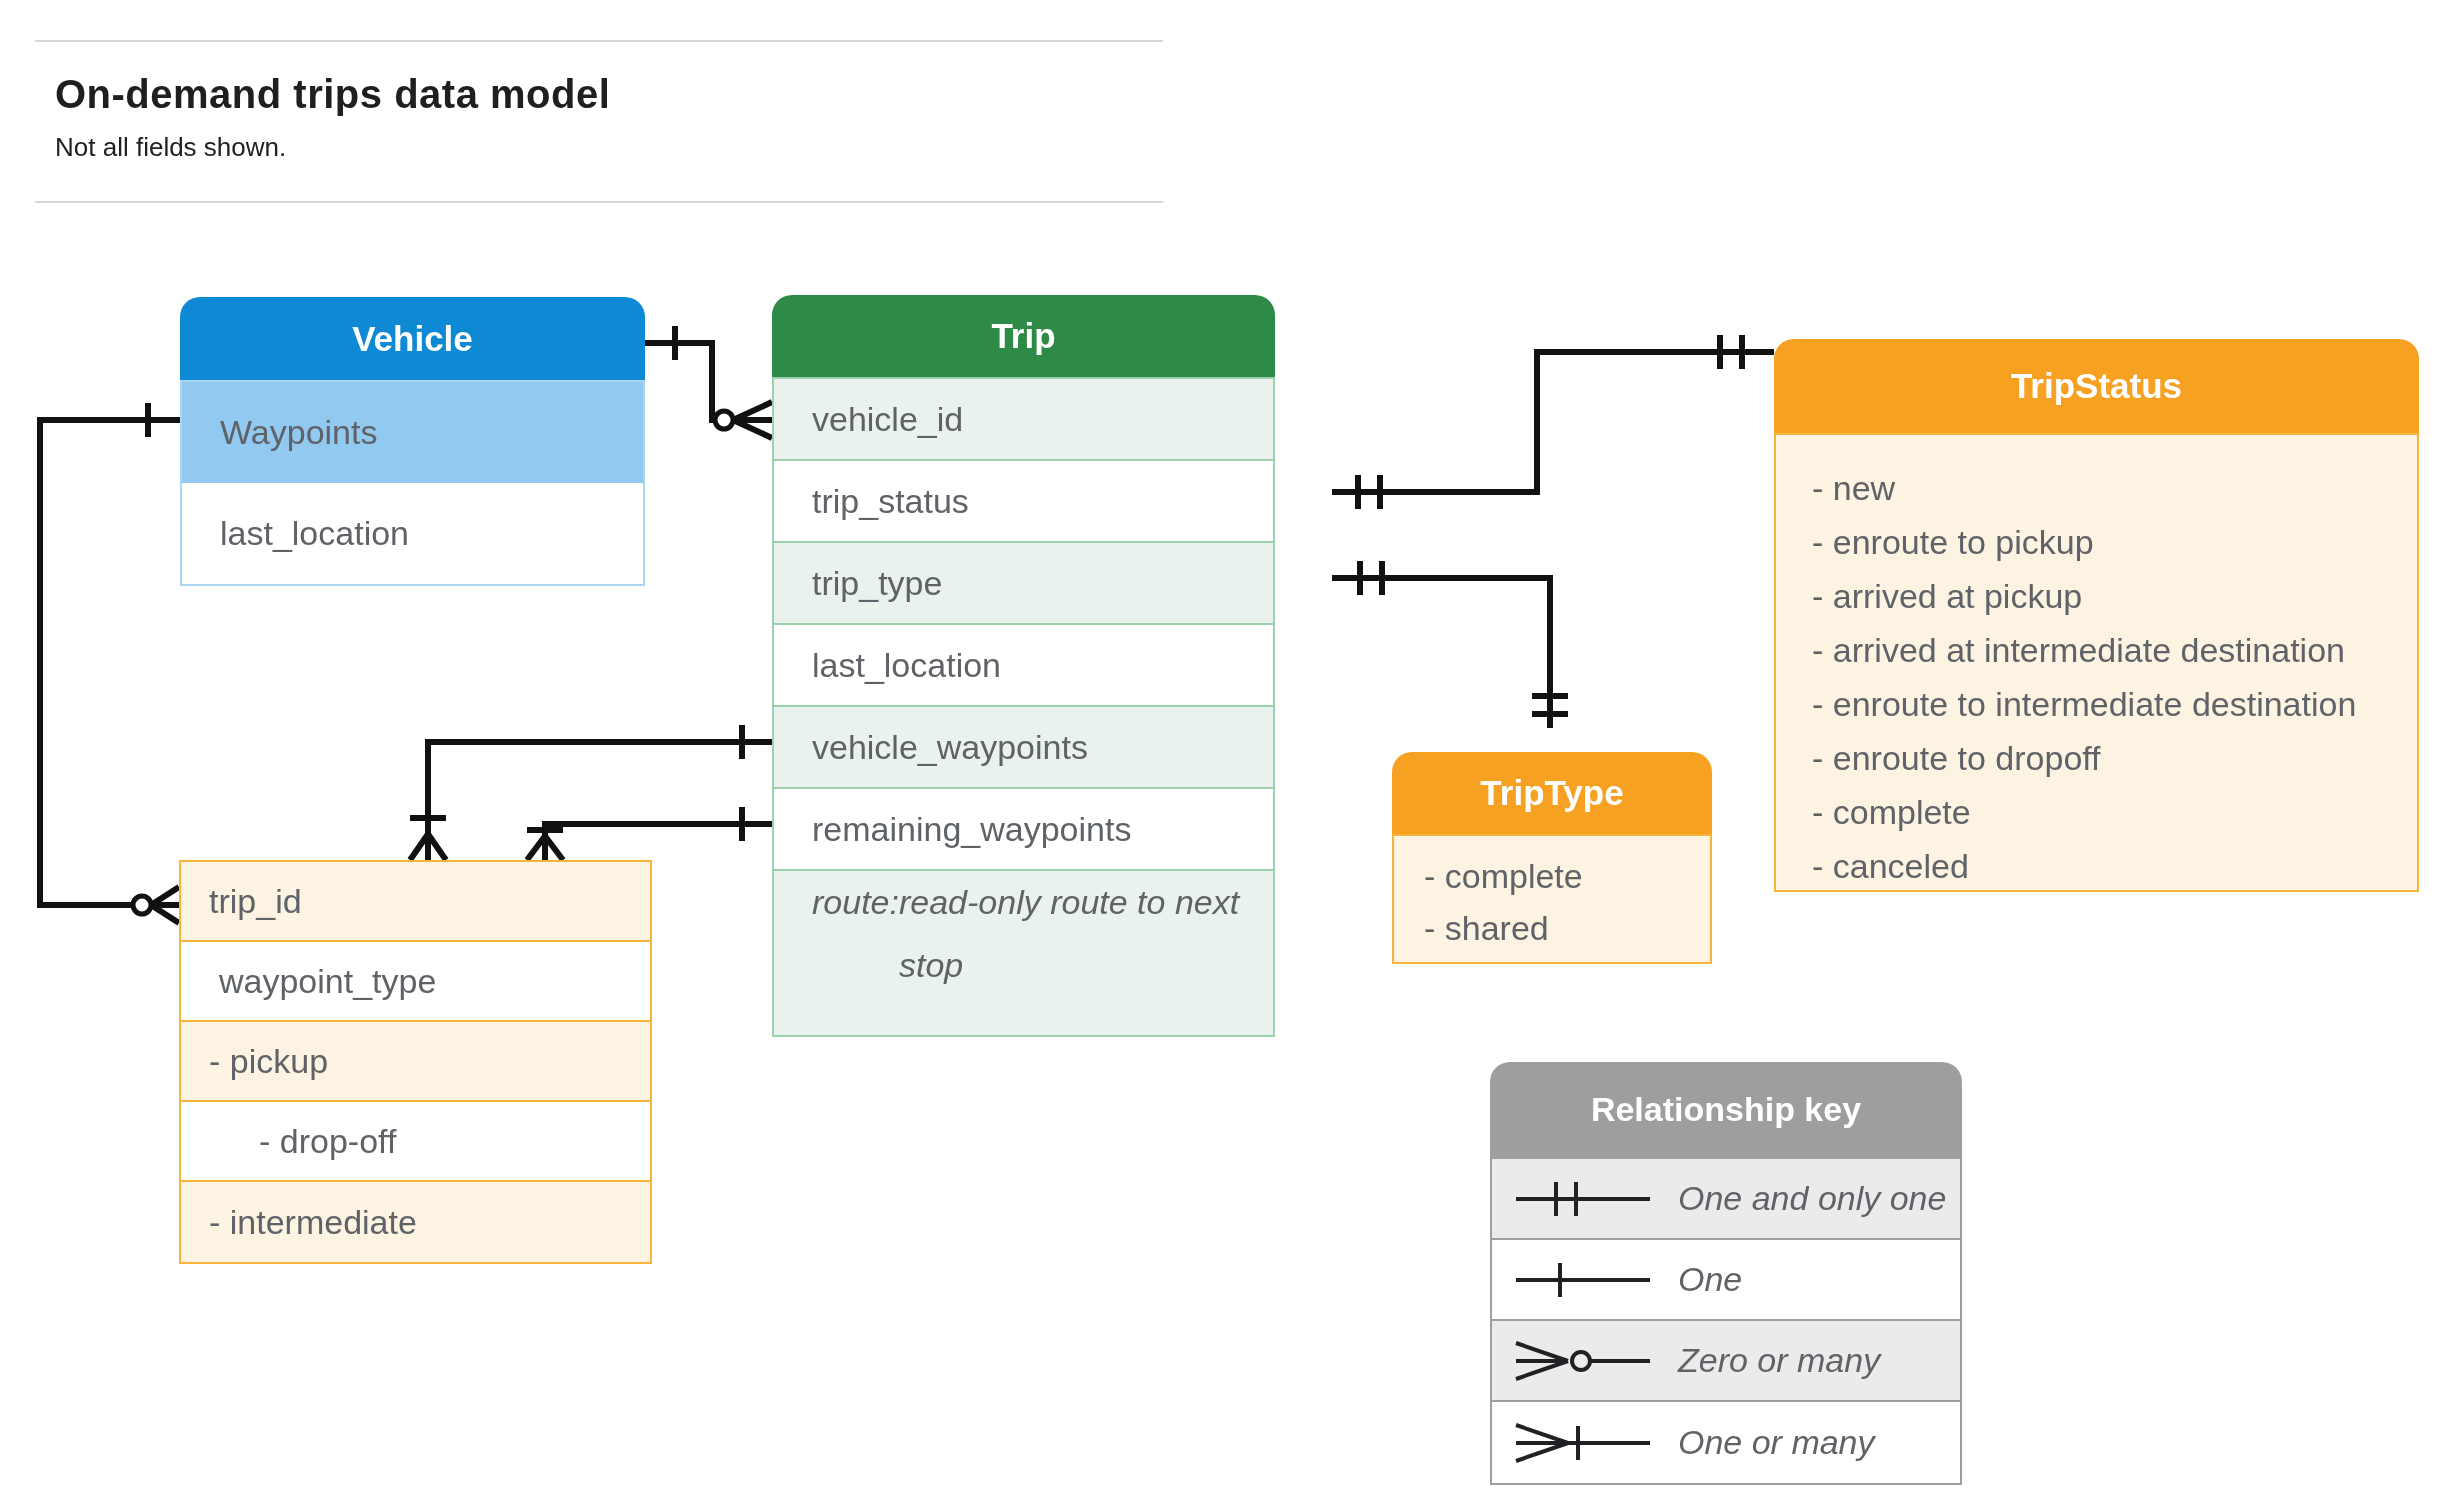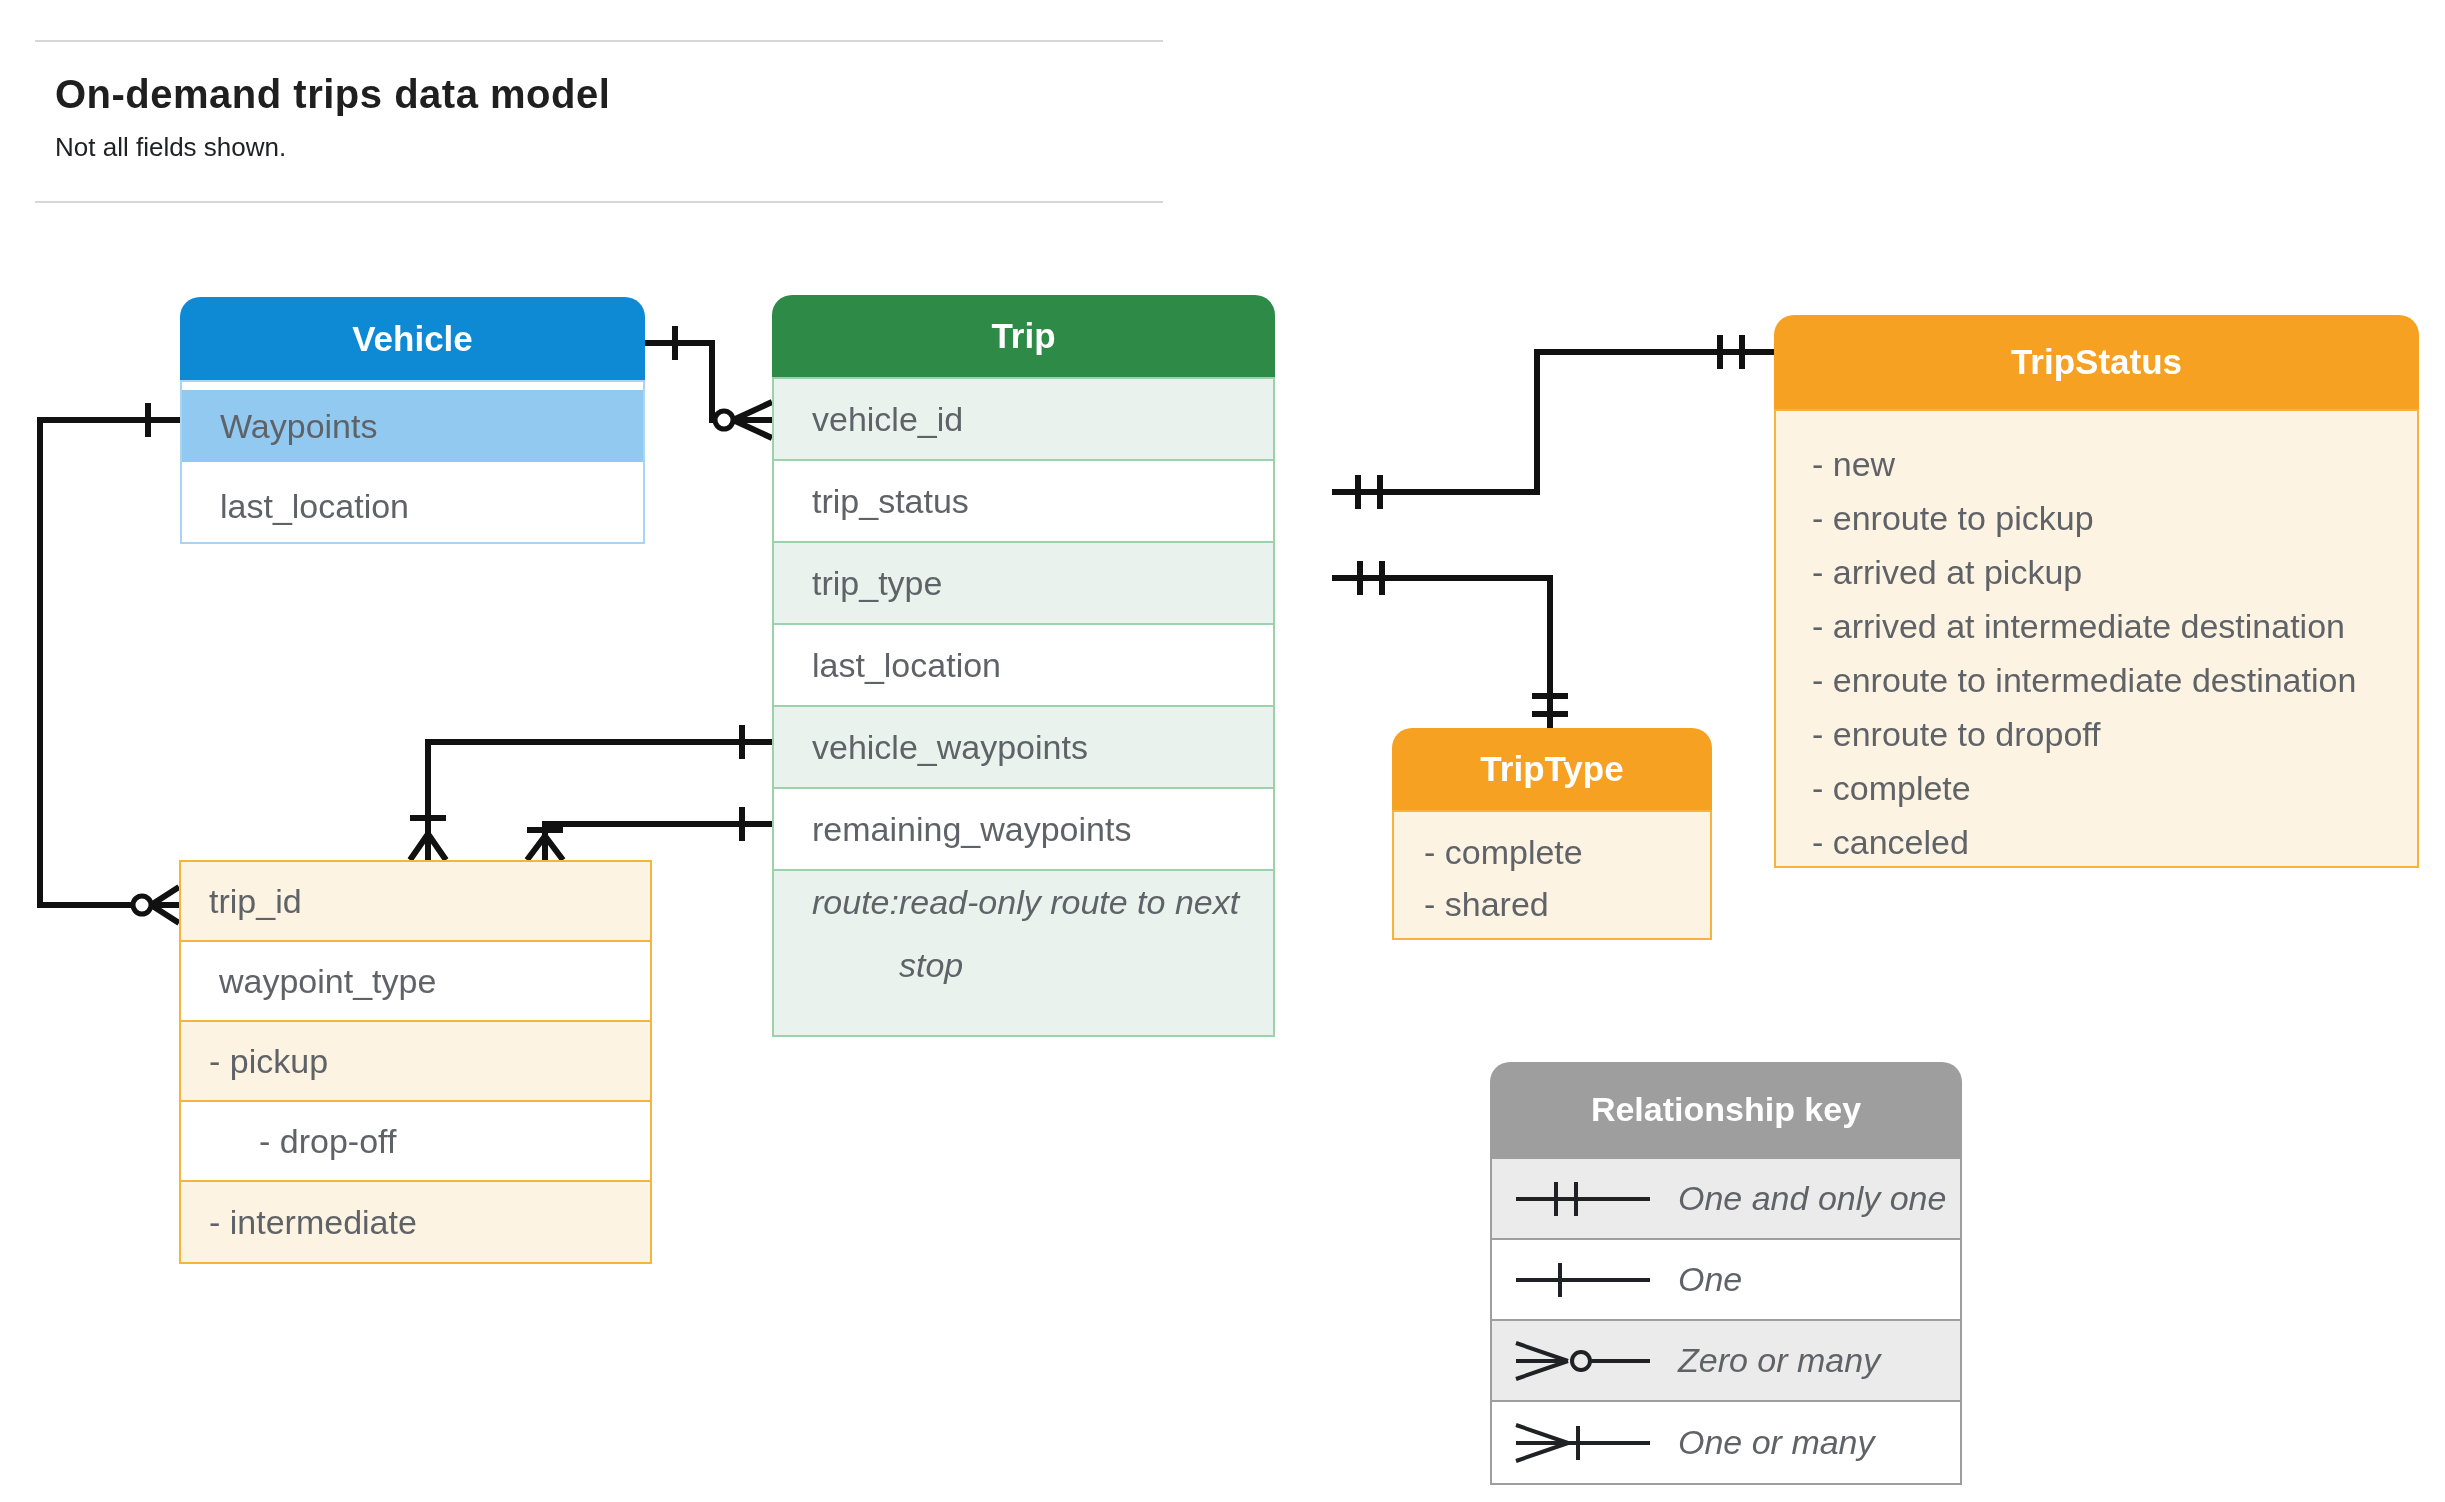--- a/index.html
+++ b/index.html
@@ -22,34 +22,34 @@
          color:#ffffff; font-weight:bold; font-size:35px;
          border-radius:20px 20px 0 0;}
   .tbody{background:#fff;}
   .row{display:flex; align-items:center; padding-left:38px; font-size:34px; color:var(--txt);}
   .row.indent{padding-left:78px;}
 
   
   .vehicle{left:180px; top:297px; width:465px;}
   .vehicle .thead{height:83px; background:var(--blue);}
   .vehicle .tbody{border:2px solid var(--blue-border);}
-  .vehicle .row{height:72px;margin-top:8px;}
+  .vehicle .row{height:101px;}
   .vehicle .row.hl{background:var(--blue-light);}
 
   
   .trip{left:772px; top:295px; width:503px;}
   .trip .thead{height:82px; background:var(--green);}
   .trip .tbody{border:2px solid var(--green-border);}
   .trip .row{height:82px; border-bottom:2px solid var(--green-border);}
   .trip .row:last-child{border-bottom:none;}
   .trip .row.tint{background:var(--green-light);}
   .trip .row.route{height:164px; flex-direction:row; align-items:flex-start; justify-content:center; line-height:1.85;font-style:italic;}
 
   
-  .enum .thead{background:var(--orange);}
+  .enum .thead{background:var(--orange);margin-top:24px;}
   .enum .tbody{background:var(--cream); border:2px solid var(--orange-border);}
 
   .tripstatus{left:1774px; top:315px; width:645px;}
   .tripstatus .thead{height:94px;}
   .tripstatus .tbody{height:459px; padding:26px 0 0 36px;}
   .tripstatus .item{font-size:34px; color:var(--txt); height:54px; display:flex; align-items:center;}
 
   .triptype{left:1392px; top:728px; width:320px;}
   .triptype .thead{height:82px;}
   .triptype .tbody{height:130px; padding:14px 0 0 30px;}

